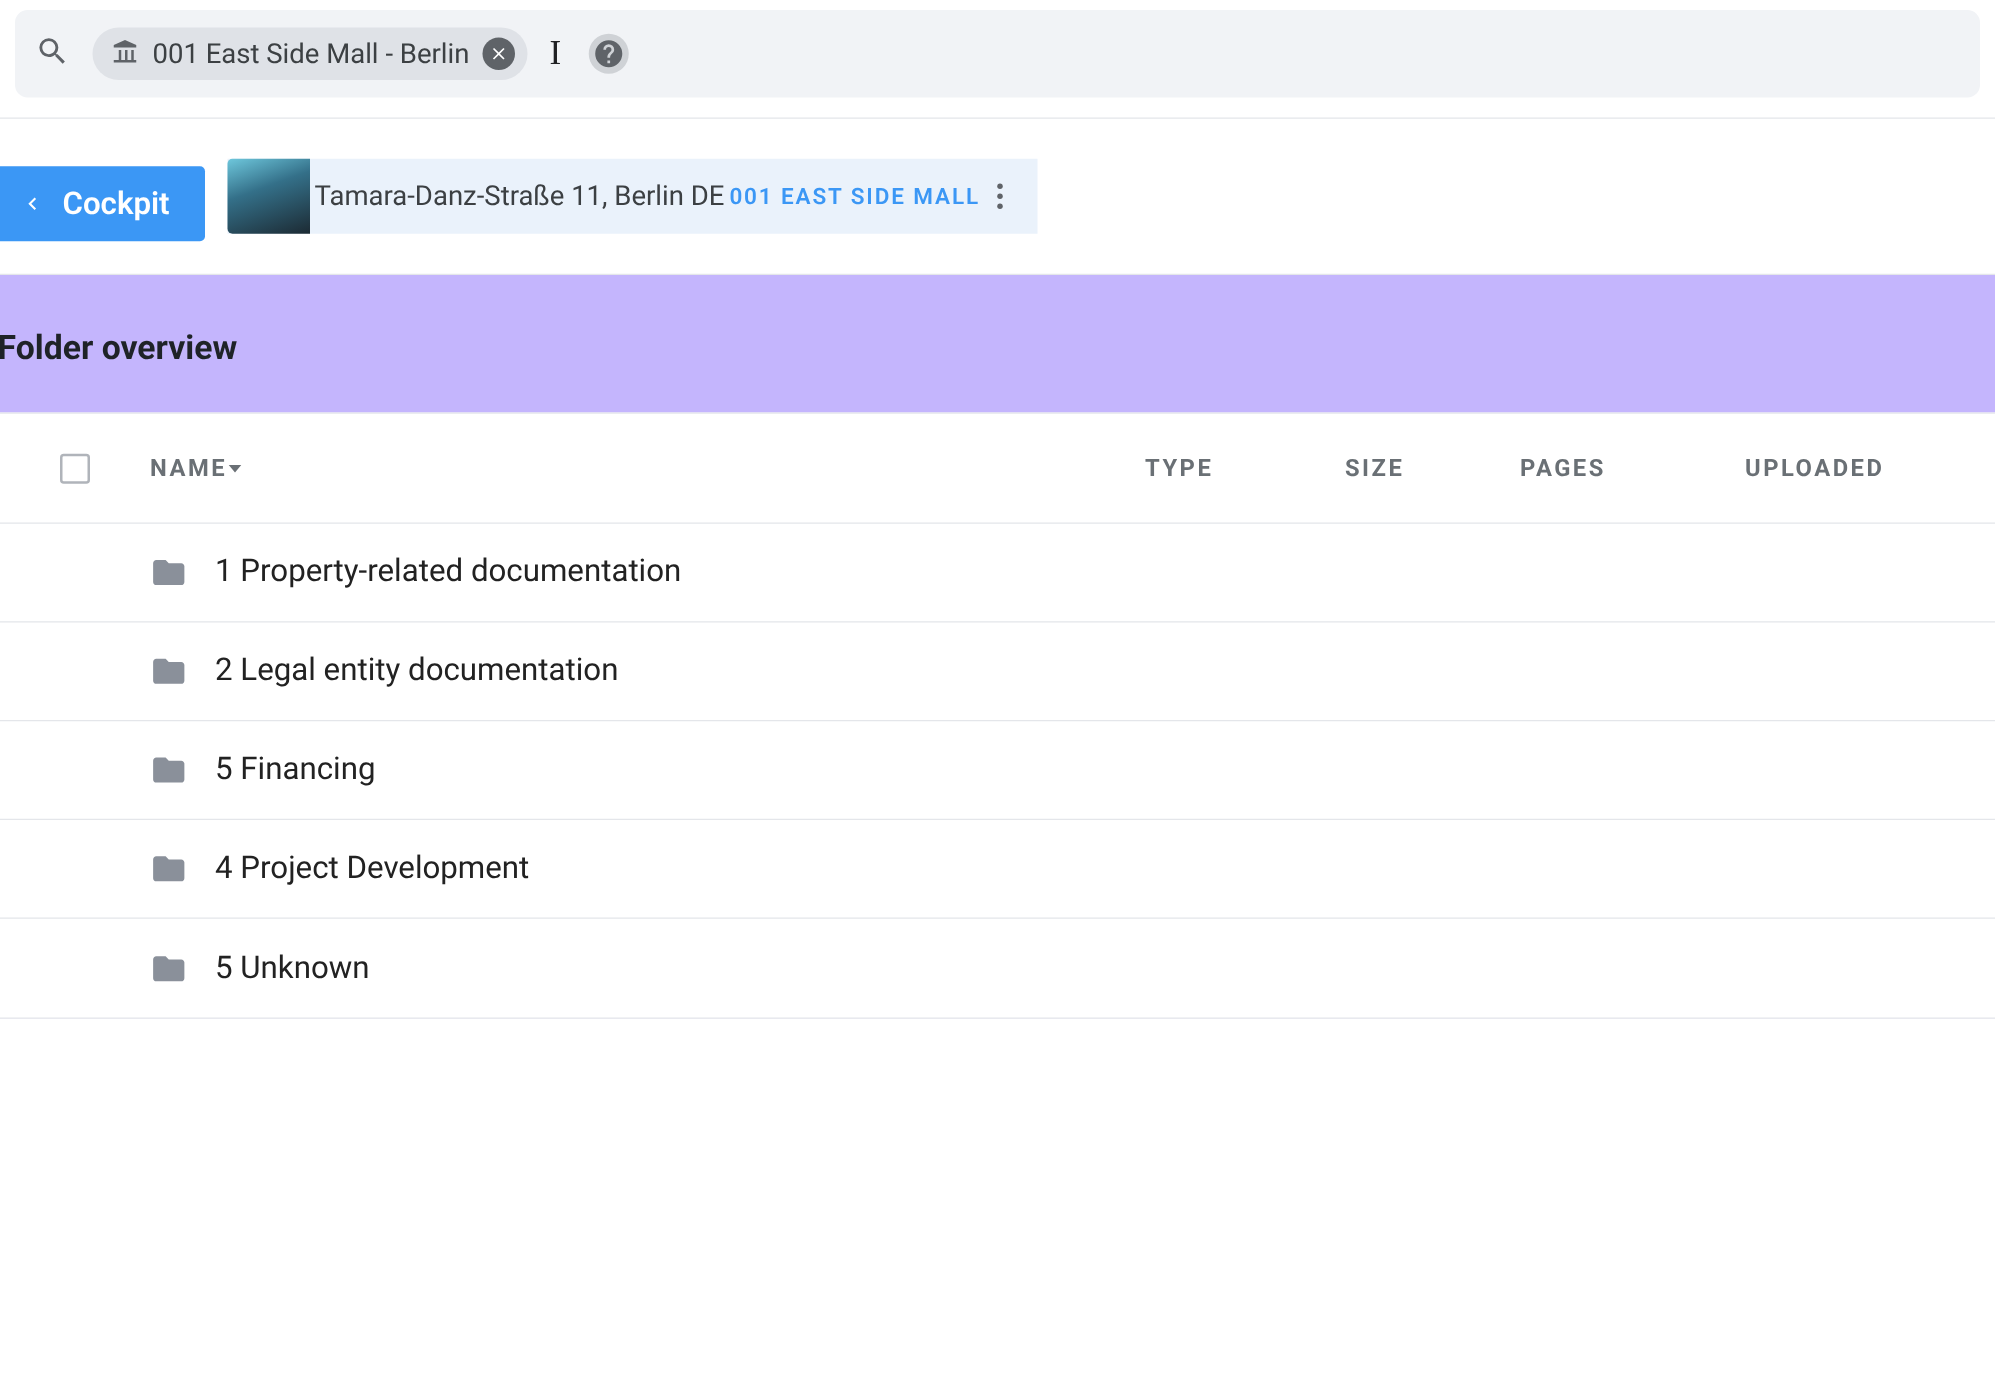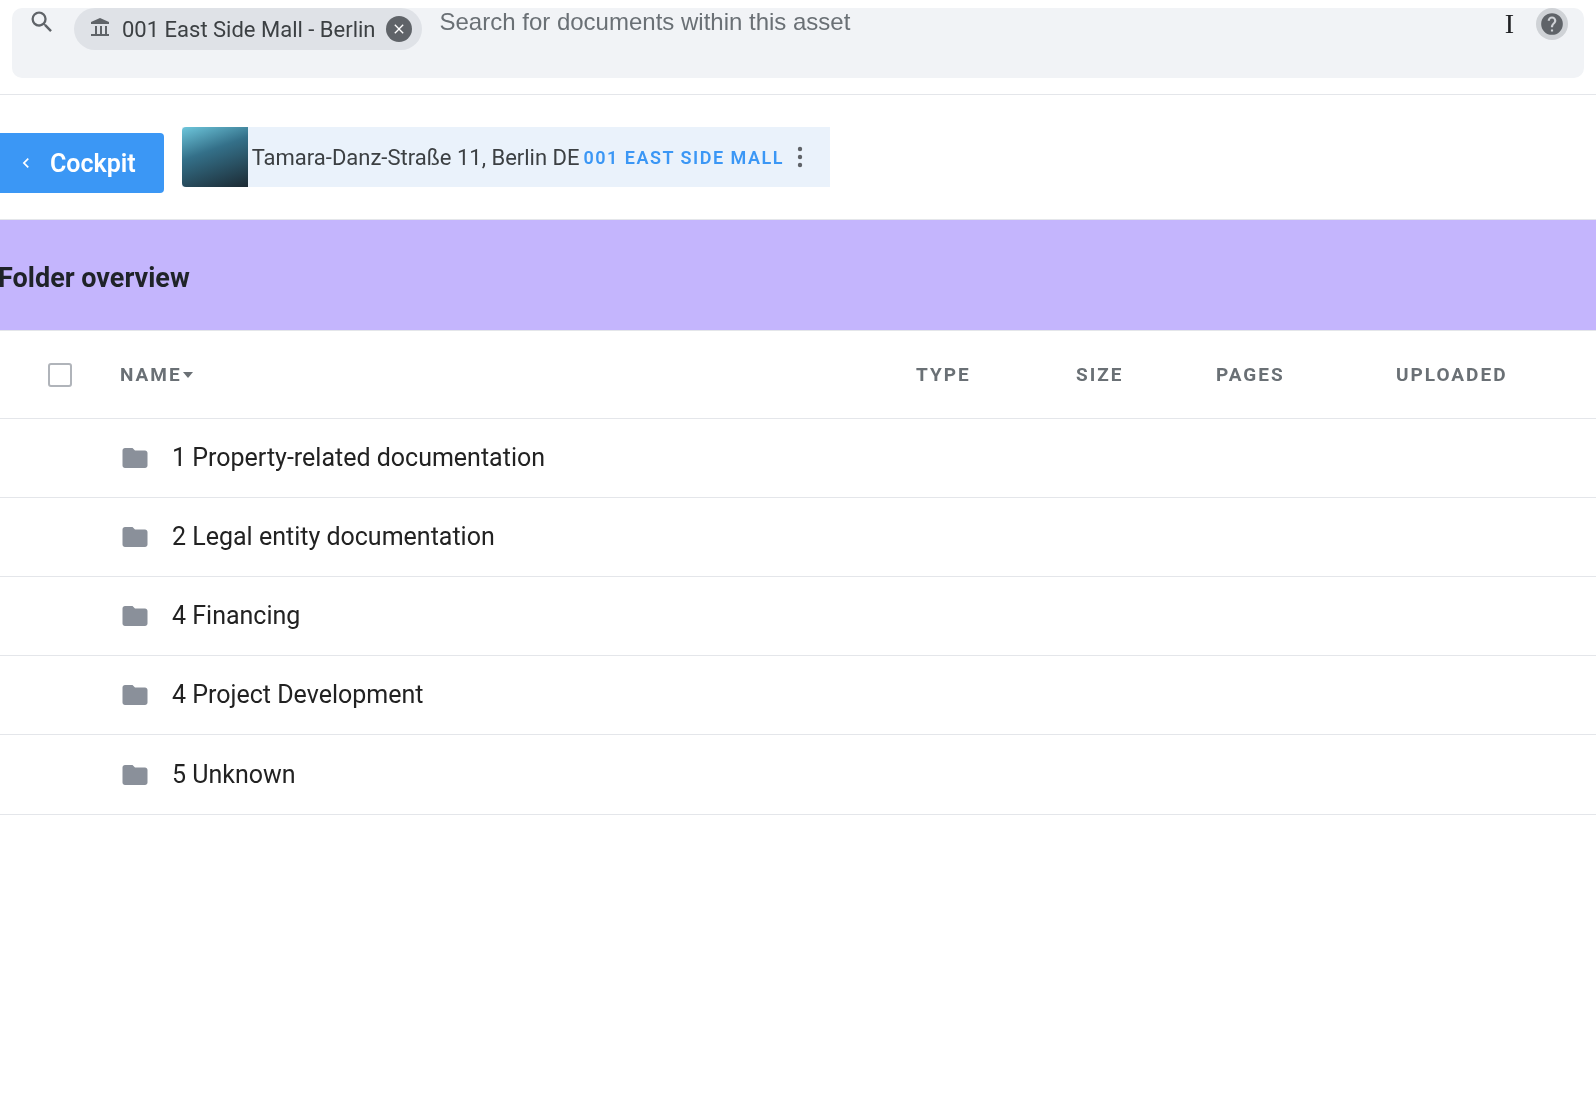--- a/index.html
+++ b/index.html
@@ -12,21 +12,21 @@
       overflow: hidden;
     }
 
     
     .searchbar {
       margin: 8px 12px 0 12px;
       background: #f1f3f6;
       border-radius: 10px;
       height: 70px;
       display: flex;
-      align-items: flex-start;
+      align-items: center;
       padding: 0 16px;
       gap: 18px;
     }
     .search-icon svg { width: 28px; height: 28px; fill: #5f6368; }
     .chip {
       display: flex;
       align-items: center;
       gap: 10px;
       background: #dfe2e7;
       border-radius: 22px;
@@ -219,21 +219,20 @@
           <path d="M12 3 3 7v2h18V7l-9-4zm-7 8v8H3v2h18v-2h-2v-8h-2v8h-3v-8h-2v8H9v-8H7v8H5v-8z"></path>
         </svg>
     </span>
     <span class="chip-label">001 East Side Mall - Berlin</span>
     <span class="chip-close">
       <svg viewBox="0 0 24 24">
           <path d="M19 6.41 17.59 5 12 10.59 6.41 5 5 6.41 10.59 12 5 17.59 6.41 19 12 13.41 17.59 19 19 17.59 13.41 12z"></path>
         </svg>
     </span>
   </div>
-  <input class="search-input" type="text" placeholder="Search for documents within this asset" style="">
   <span class="text-cursor">I</span>
   <span class="help-icon">
     <svg viewBox="0 0 24 24">
         <path d="M12 2a10 10 0 100 20 10 10 0 000-20zm1 17h-2v-2h2v2zm2.07-7.75-.9.92C13.45 12.9 13 13.5 13 15h-2v-.5c0-1.1.45-2.1 1.17-2.83l1.24-1.26c.37-.36.59-.86.59-1.41a2 2 0 00-4 0H8a4 4 0 118 0c0 .88-.36 1.68-.93 2.25z"></path>
       </svg>
   </span>
 </div>
 
 <div class="top-divider"></div>
 
@@ -312,21 +311,21 @@
           <div></div>
         </div>
         <div class="tbl-row">
           <div class="checkbox-cell"></div>
           <div class="row-name cell2">
             <span class="folder-icon">
               <svg viewBox="0 0 24 24">
                 <path d="M10 4H4c-1.1 0-2 .9-2 2v12c0 1.1.9 2 2 2h16c1.1 0 2-.9 2-2V8c0-1.1-.9-2-2-2h-8l-2-2z"></path>
               </svg>
             </span>
-            <span class="row-label">4 Financing</span>
+            <span class="row-label">5 Financing</span>
           </div>
           <div></div>
           <div></div>
           <div></div>
           <div></div>
         </div>
         <div class="tbl-row">
           <div class="checkbox-cell"></div>
           <div class="row-name cell2">
             <span class="folder-icon">

